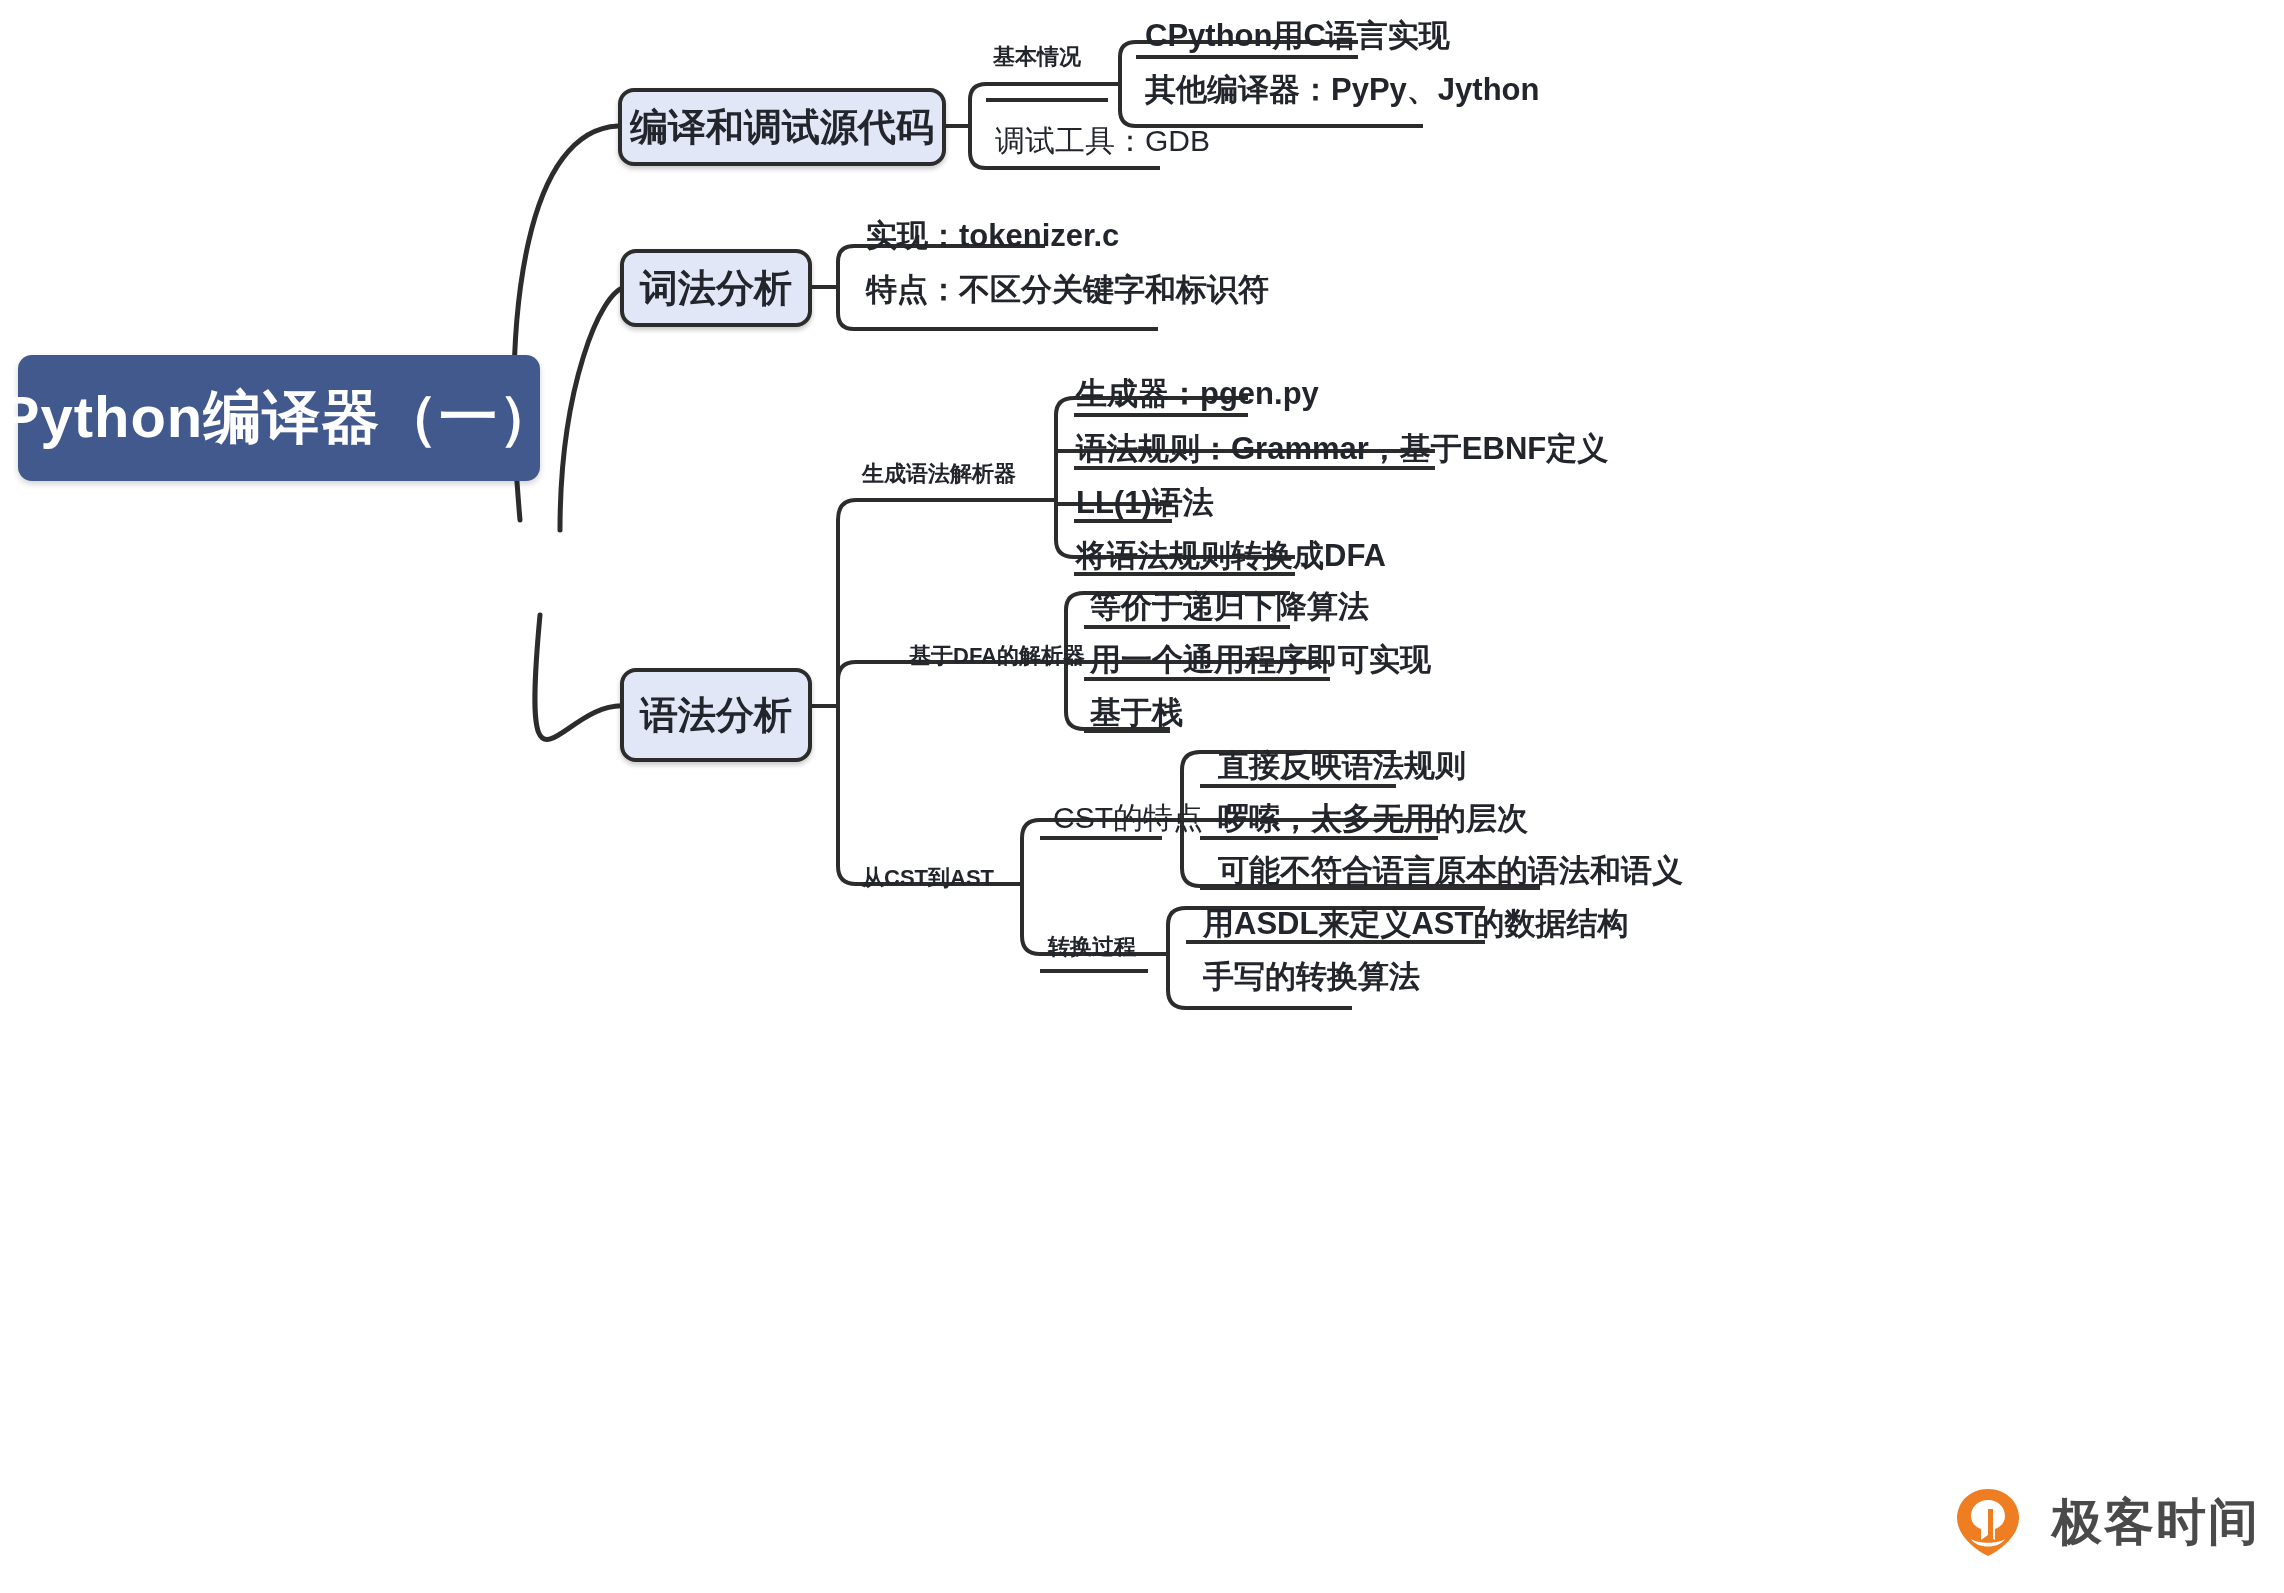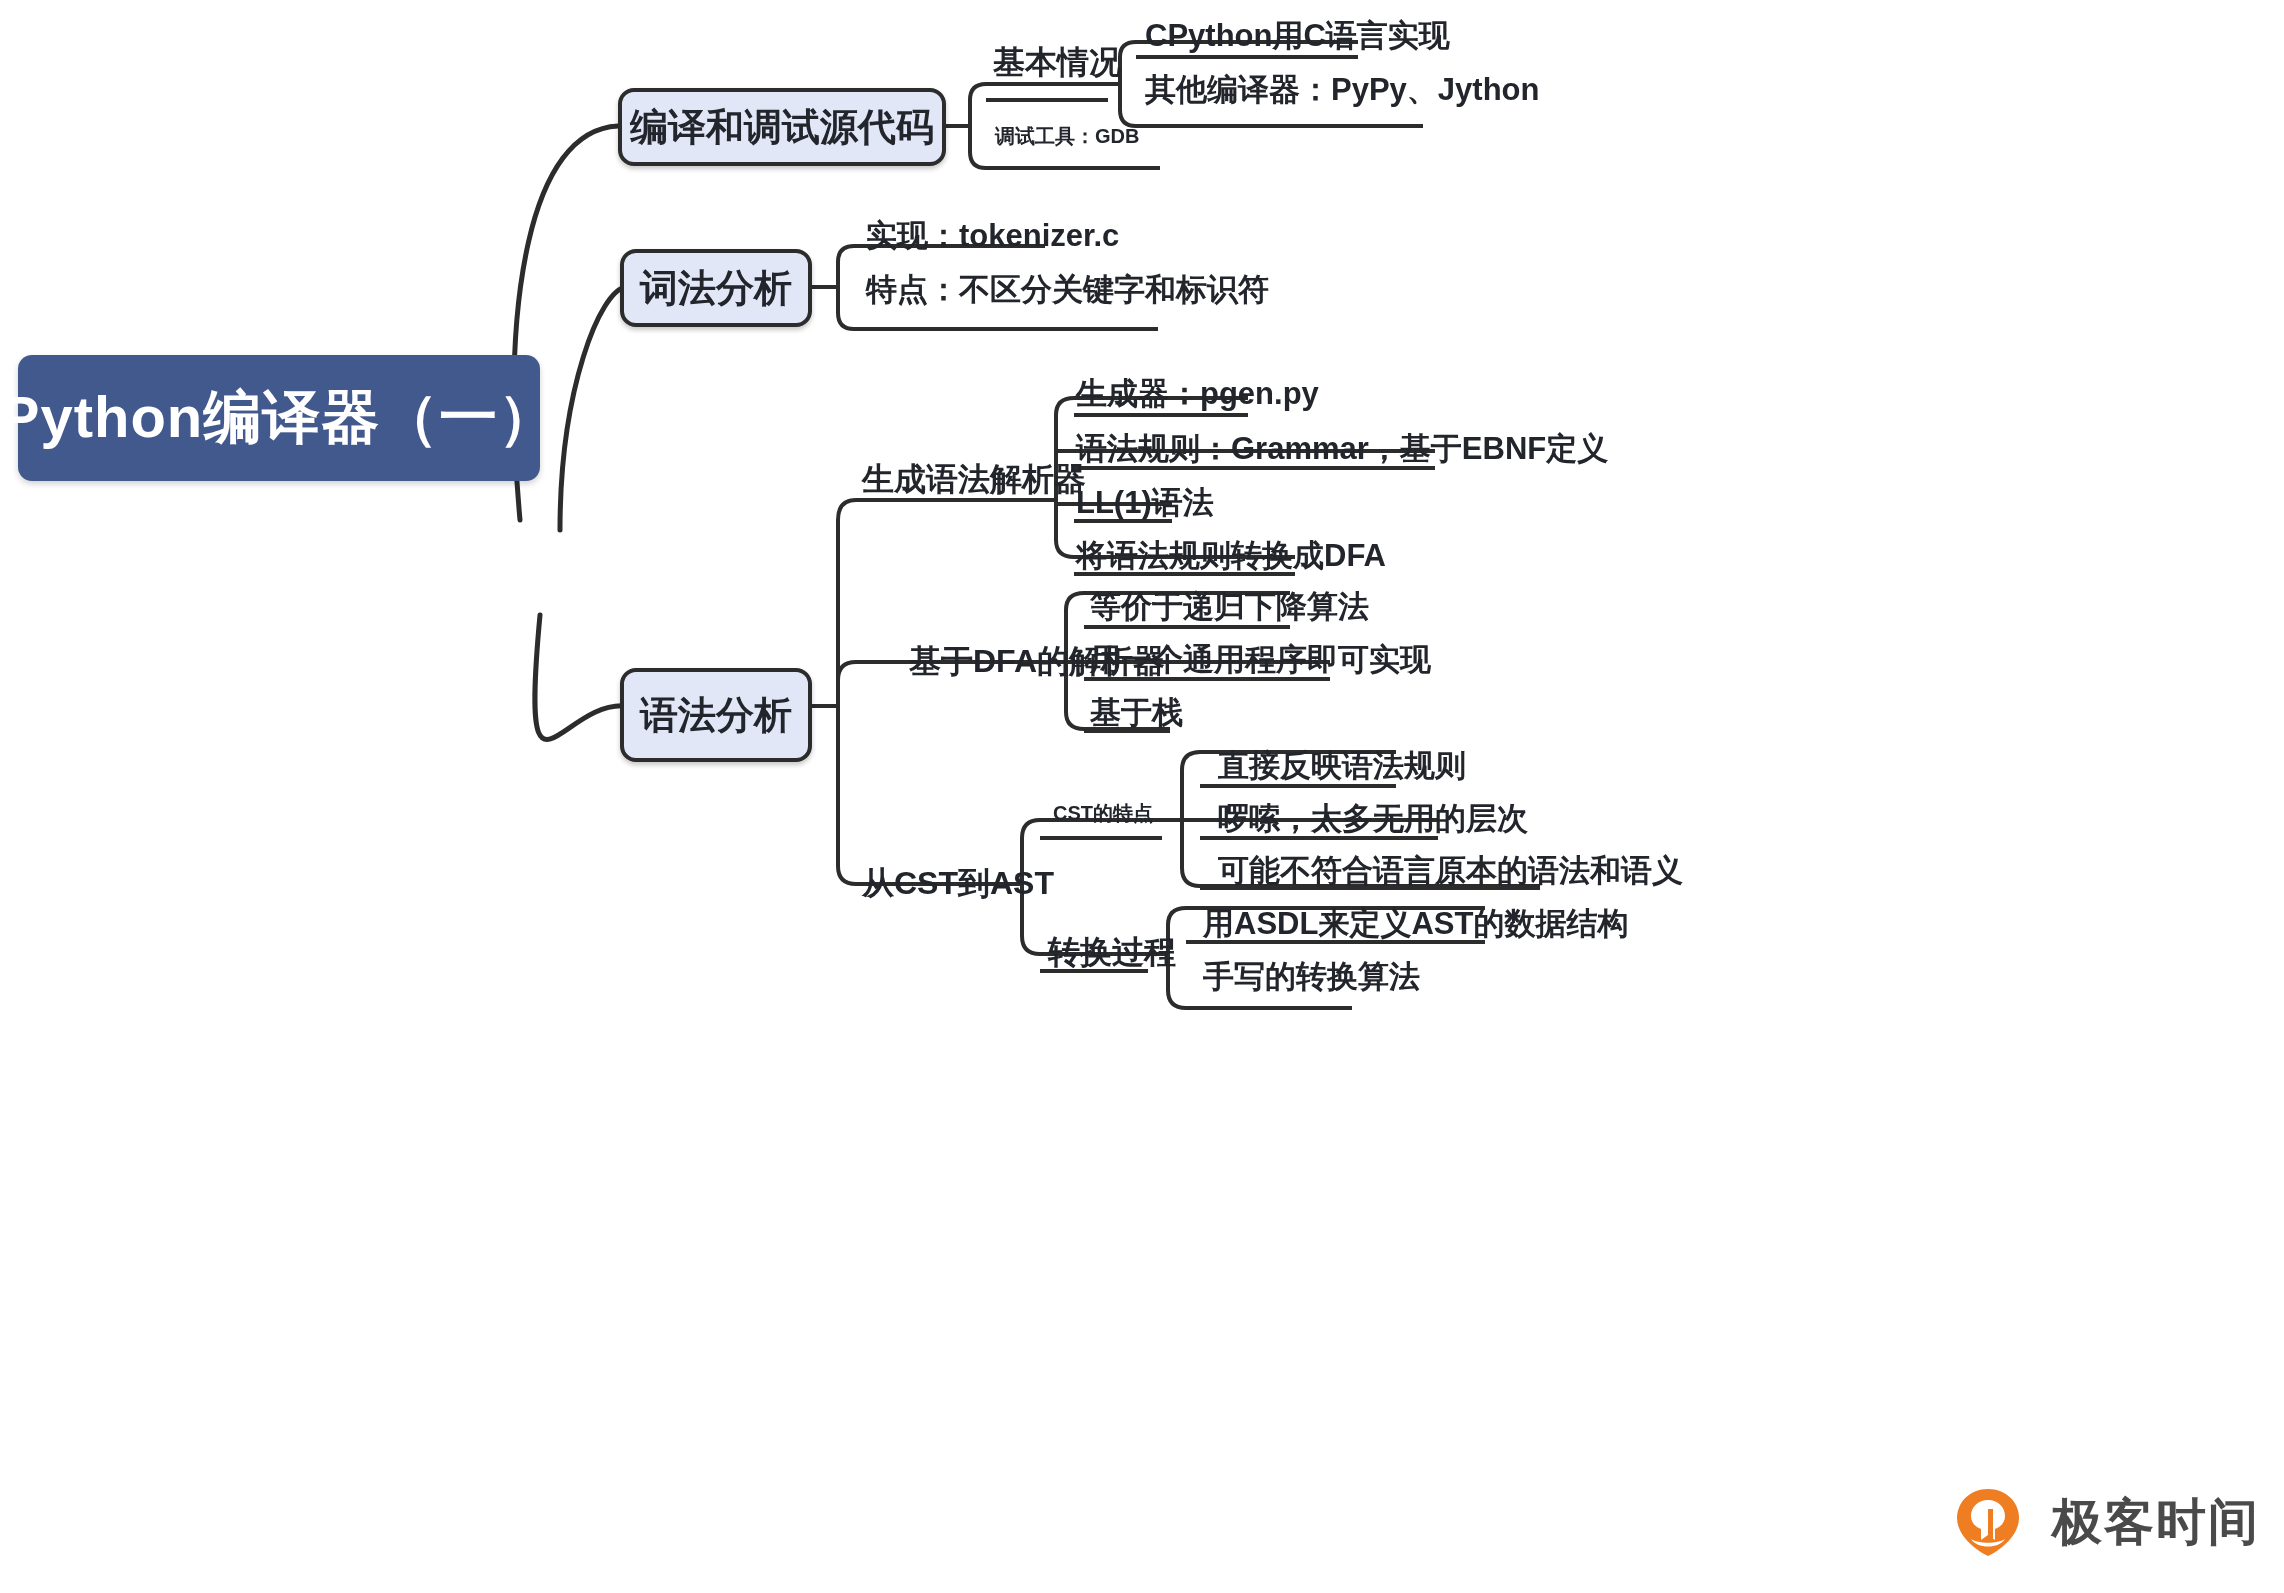--- a/index.html
+++ b/index.html
@@ -60,26 +60,26 @@
 
   
   .tnode {
     position: absolute;
     white-space: nowrap;
     color: #22252b;
     z-index: 4;
     line-height: 1.0;
   }
   .tnode.l3 {
-    font-size: 32px;
+    font-size: 22px;
     font-weight: bold;
   }
   .tnode.l3-plain {
-    font-size: 20px;
-    font-weight: bold;
+    font-size: 30px;
+    font-weight: normal;
   }
   .tnode.l4 {
     font-size: 31px;
     font-weight: bold;
   }
   .tnode.l4-plain {
     font-size: 31px;
     font-weight: bold;
   }
 

